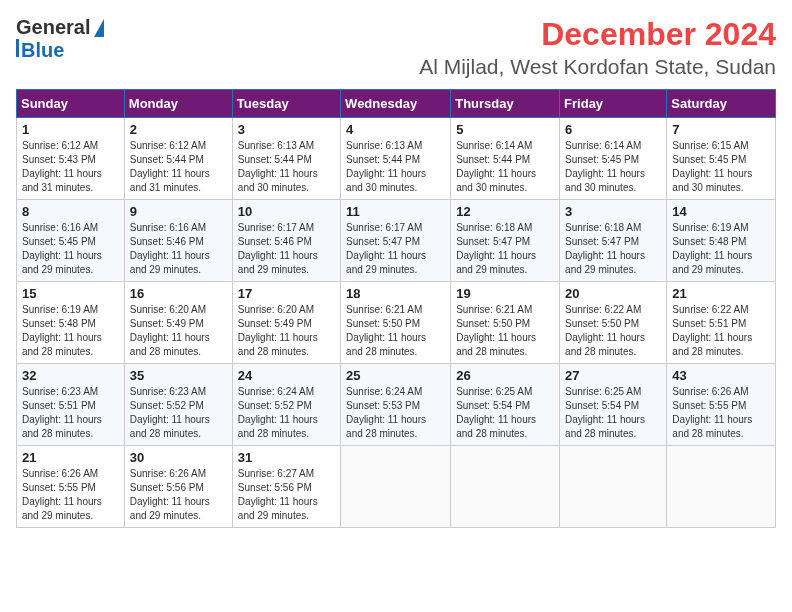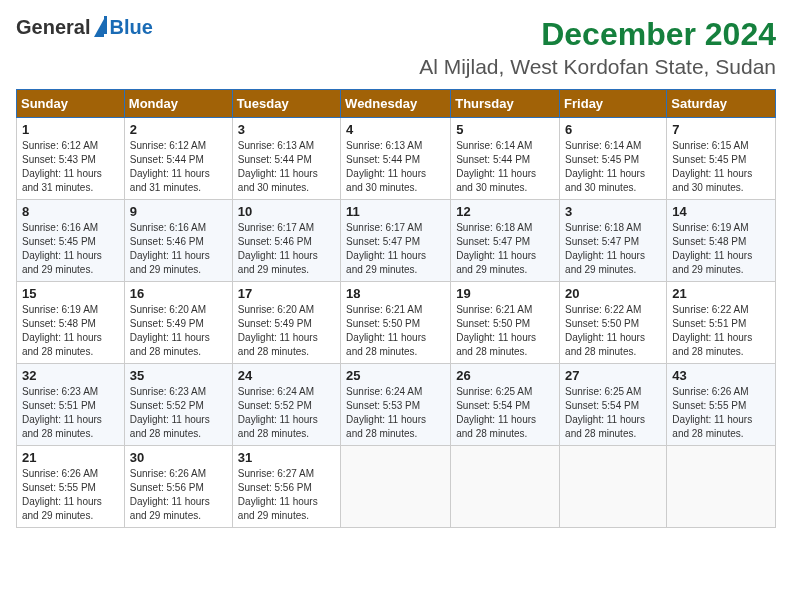--- a/index.html
+++ b/index.html
@@ -11,43 +11,43 @@
       padding: 16px;
     }
     .header {
       display: flex;
       justify-content: space-between;
       align-items: flex-start;
       margin-bottom: 10px;
     }
     .logo {
       display: flex;
-      flex-direction: row;
+      flex-direction: column;
       align-items: flex-start;
     }
     .title-section {
       text-align: right;
     }
     .month-title {
       font-size: 32px;
       font-weight: bold;
-      color: #15803d;
+      color: #ef4444;
     }
     .location {
       font-size: 21px;
       color: #555;
       margin-top: 2px;
     }
     .calendar {
       width: 100%;
       border-collapse: collapse;
       font-size: 11px;
     }
     .calendar th {
-      background: #a16207;
+      background: #701a75;
       color: #fff;
       padding: 6px 4px;
       text-align: left;
       font-size: 13px;
       font-weight: bold;
       border: 1px solid #2a6fba;
     }
     .calendar td {
       border: 1px solid #ccc;
       padding: 4px 5px;

